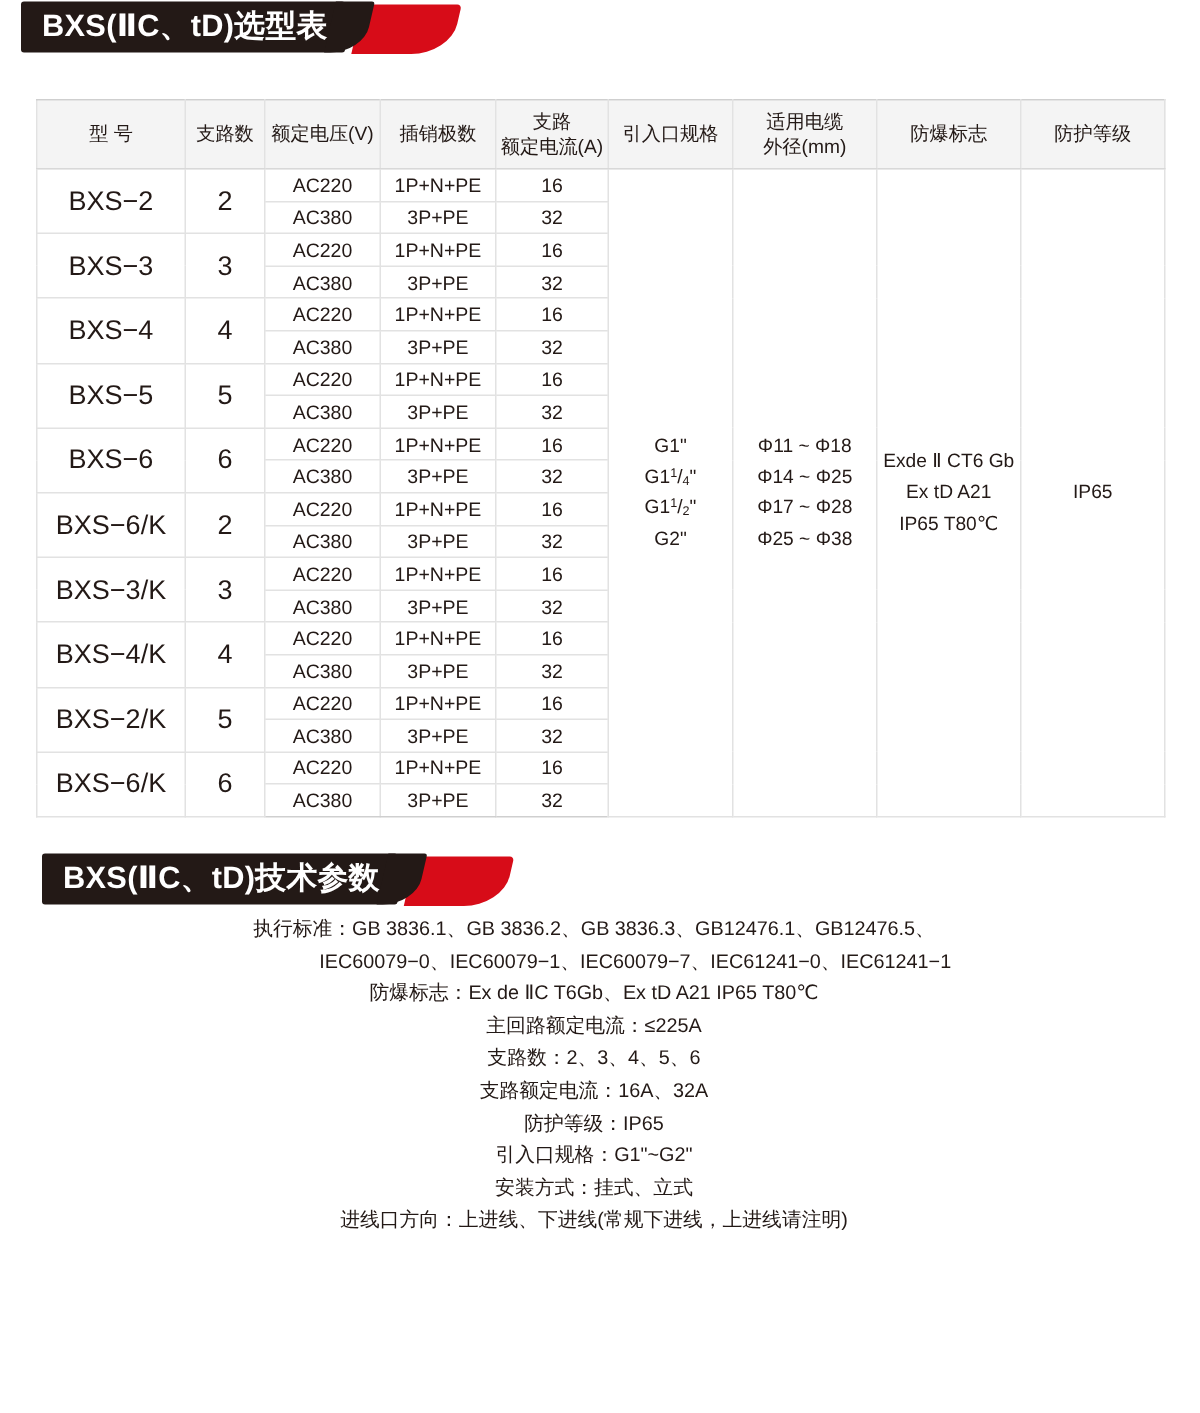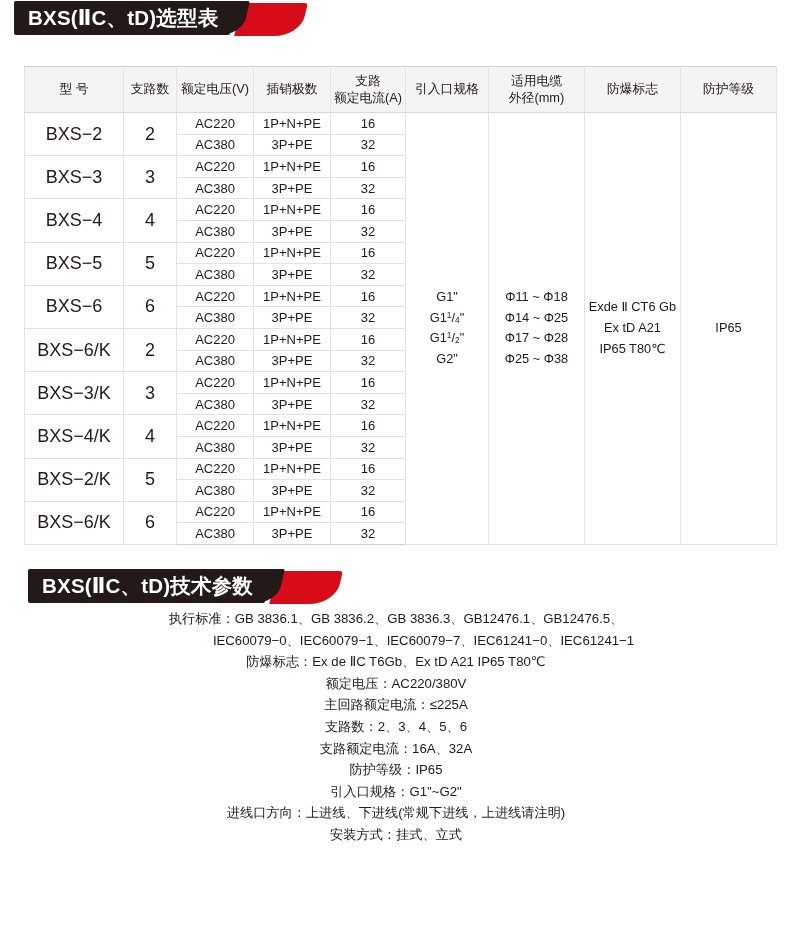--- a/index.html
+++ b/index.html
@@ -321,23 +321,22 @@
   <div class="banner" style="position:absolute; left:14px; top:568px;">
     <div class="red-shape" style="left: 245.047px;"></div>
     <div class="dark-shape" id="dark2" style="width: 237.047px;"></div>
     <div class="title" id="title2">BXS(ⅡC、tD)技术参数</div>
   </div>
 
   <div class="params" id="params">
       <div class="row"><span class="lbl">执行标准：</span><span class="val">GB 3836.1、GB 3836.2、GB 3836.3、GB12476.1、GB12476.5、</span></div>
       <div class="row indent"><span class="val">IEC60079−0、IEC60079−1、IEC60079−7、IEC61241−0、IEC61241−1</span></div>
       <div class="row"><span class="lbl">防爆标志：</span><span class="val">Ex de ⅡC T6Gb、Ex tD A21 IP65 T80℃</span></div>
-      <div class="row"><span class="lbl">额定电压：</span><span class="val">AC220/380V</span></div>
       <div class="row"><span class="lbl">主回路额定电流：</span><span class="val">≤225A</span></div>
       <div class="row"><span class="lbl">支路数：</span><span class="val">2、3、4、5、6</span></div>
       <div class="row"><span class="lbl">支路额定电流：</span><span class="val">16A、32A</span></div>
       <div class="row"><span class="lbl">防护等级：</span><span class="val">IP65</span></div>
       <div class="row"><span class="lbl">引入口规格：</span><span class="val">G1"~G2"</span></div>
+      <div class="row"><span class="lbl">安装方式：</span><span class="val">挂式、立式</span></div>
       <div class="row"><span class="lbl">进线口方向：</span><span class="val">上进线、下进线(常规下进线，上进线请注明)</span></div>
-      <div class="row"><span class="lbl">安装方式：</span><span class="val">挂式、立式</span></div>
     </div>
 
 </div>
 
 </body></html>

